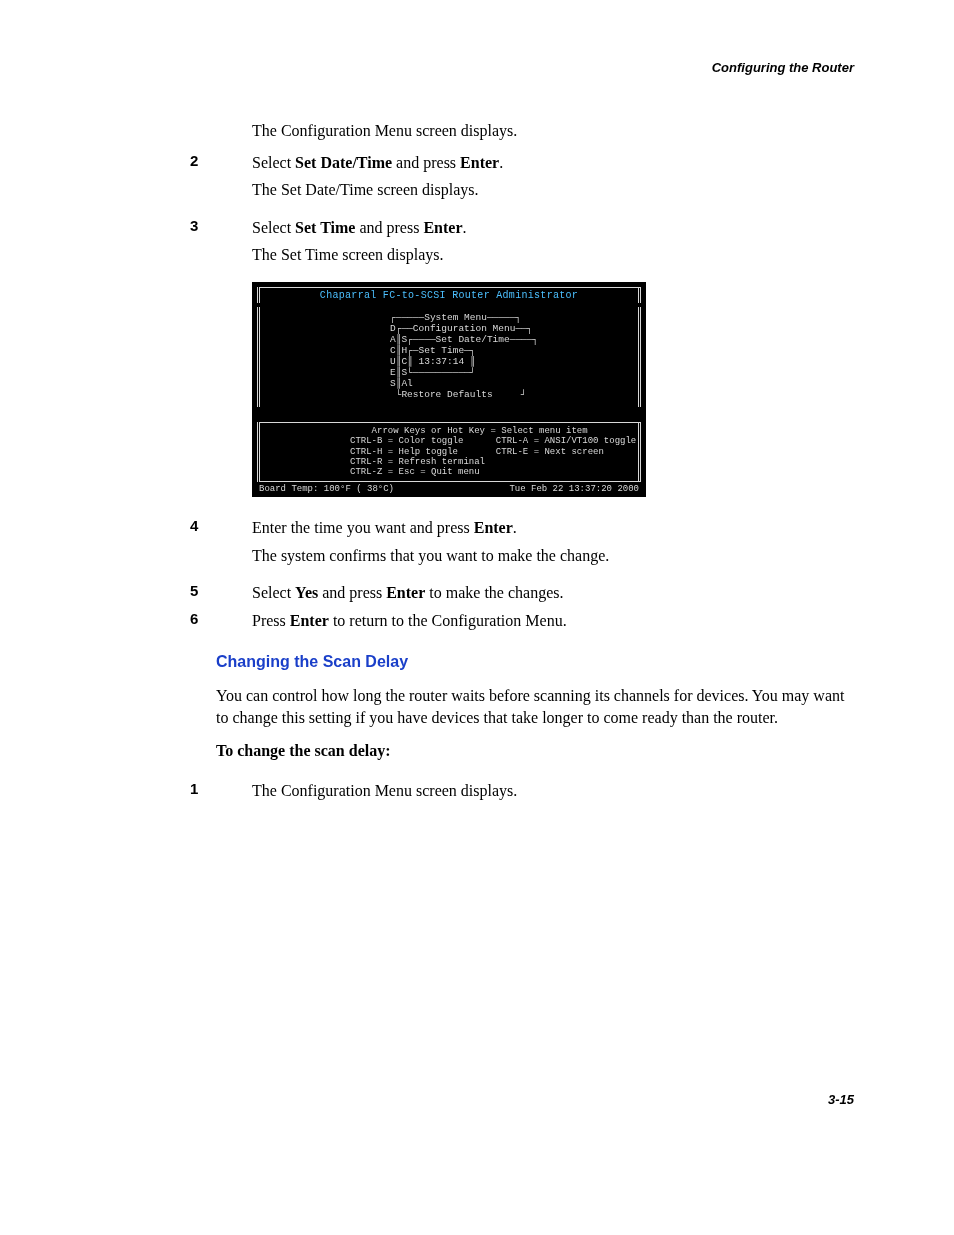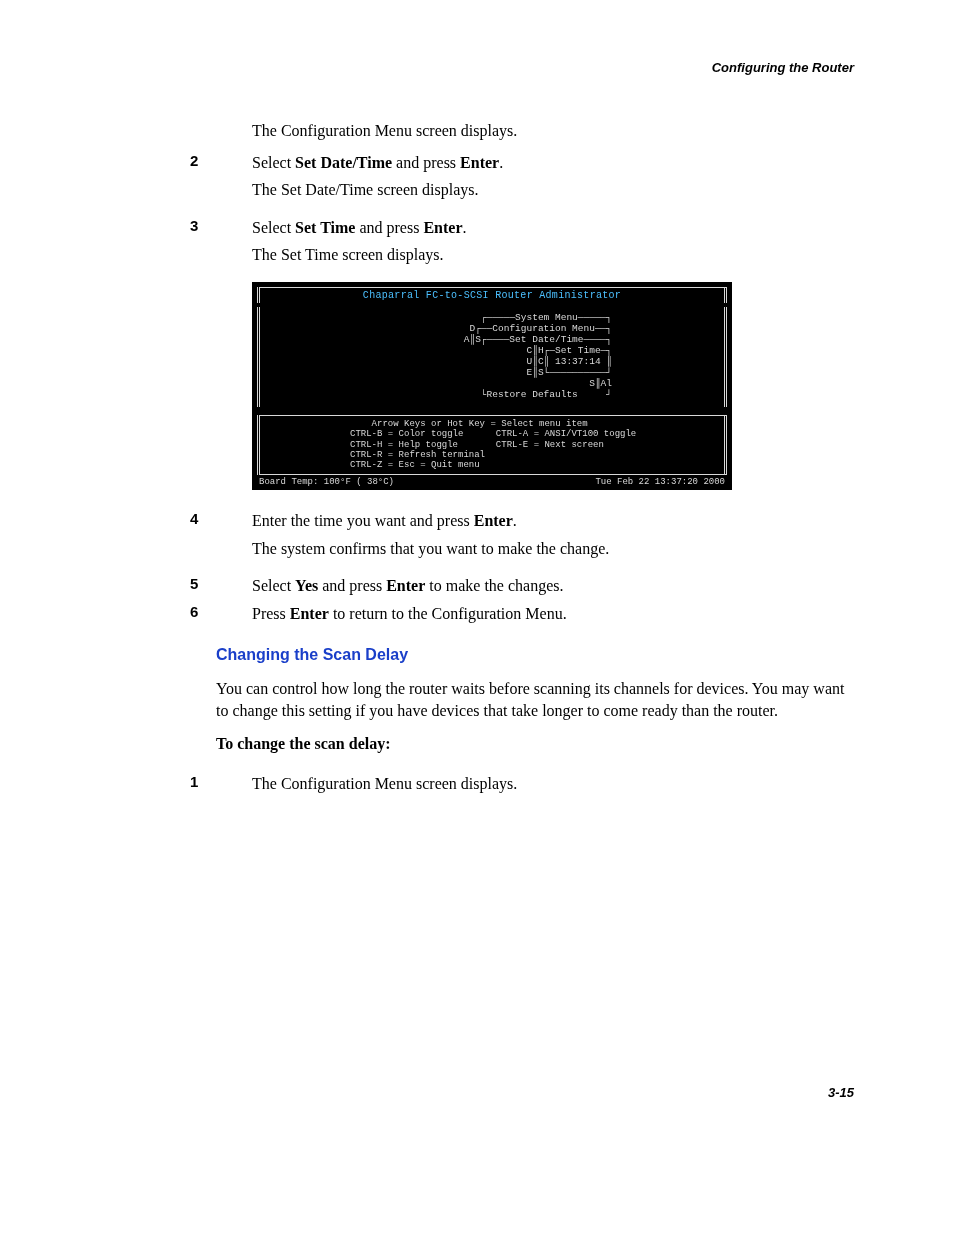--- a/index.html
+++ b/index.html
@@ -47,21 +47,21 @@
     }
     .step-follow {
       margin-left: 36px;
       margin-bottom: 16px;
       line-height: 1.35;
     }
     .bold { font-weight: bold; }
 
     
     .terminal {
-      width: 480px;
+      width: 394px;
       margin: 12px auto 20px 36px;
       background: #000;
       color: #d8d8d8;
       font-family: 'Courier New', Courier, monospace;
       font-size: 9.5px;
       line-height: 1.15;
       border: 1px solid #000;
       padding: 4px 4px 2px 4px;
     }
     .term-title {
@@ -72,34 +72,33 @@
       border-right: 3px double #d8d8d8;
       border-top: 1px solid #d8d8d8;
       padding: 2px 0;
       margin-bottom: 4px;
       font-size: 10px;
       letter-spacing: 0.3px;
     }
     .term-mid {
       border-left: 3px double #d8d8d8;
       border-right: 3px double #d8d8d8;
-      padding: 6px 112px 6px 130px;
+      padding: 6px 84px 6px 130px;
       min-height: 90px;
       white-space: pre;
       position: relative;
-      text-align: right;
     }
     .term-mid .menu-stack {
       display: block;
     }
     .term-help {
       border: 1px solid #d8d8d8;
       border-left: 3px double #d8d8d8;
       border-right: 3px double #d8d8d8;
-      margin-top: 8px;
+      margin-top: 15px;
       padding: 3px 6px 3px 90px;
       white-space: pre;
       font-size: 9px;
     }
     .term-status {
       padding: 2px 2px 0 2px;
       display: flex;
       justify-content: space-between;
       font-size: 9px;
       color: #d8d8d8;

